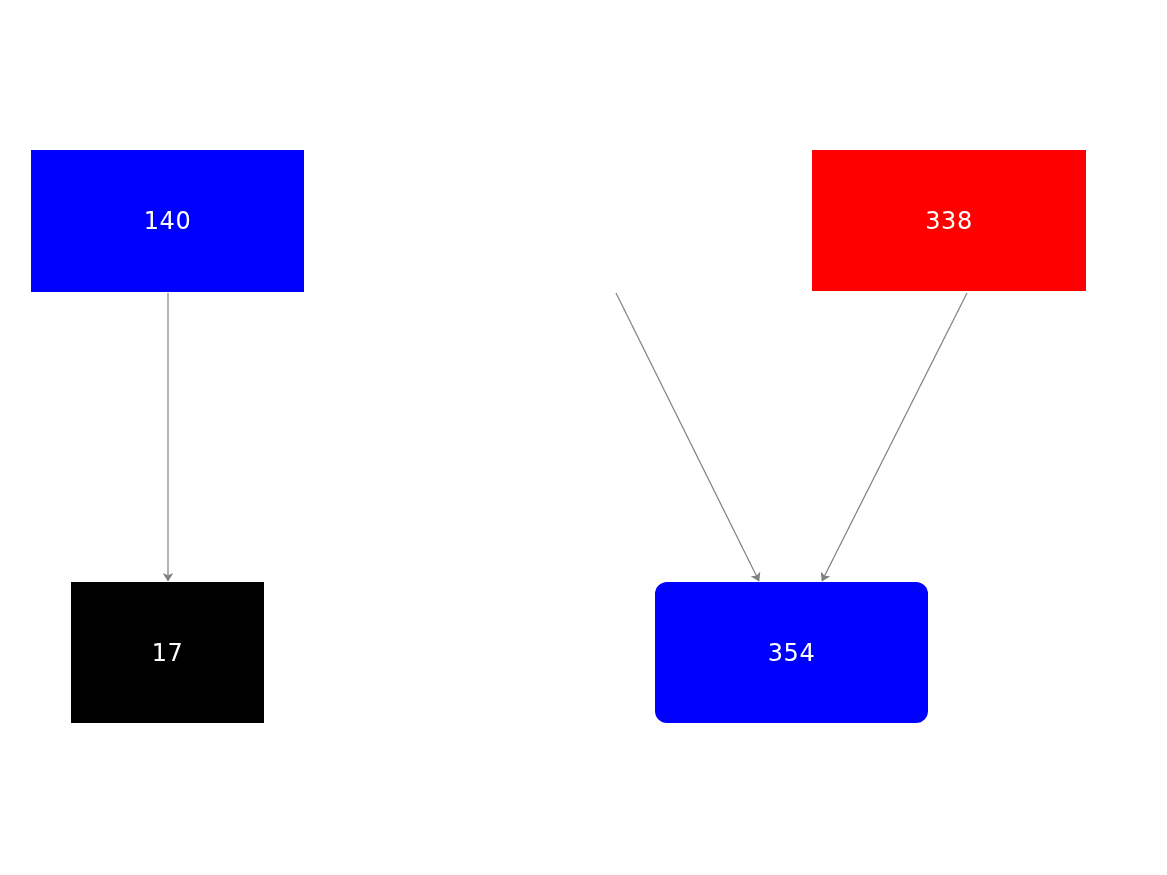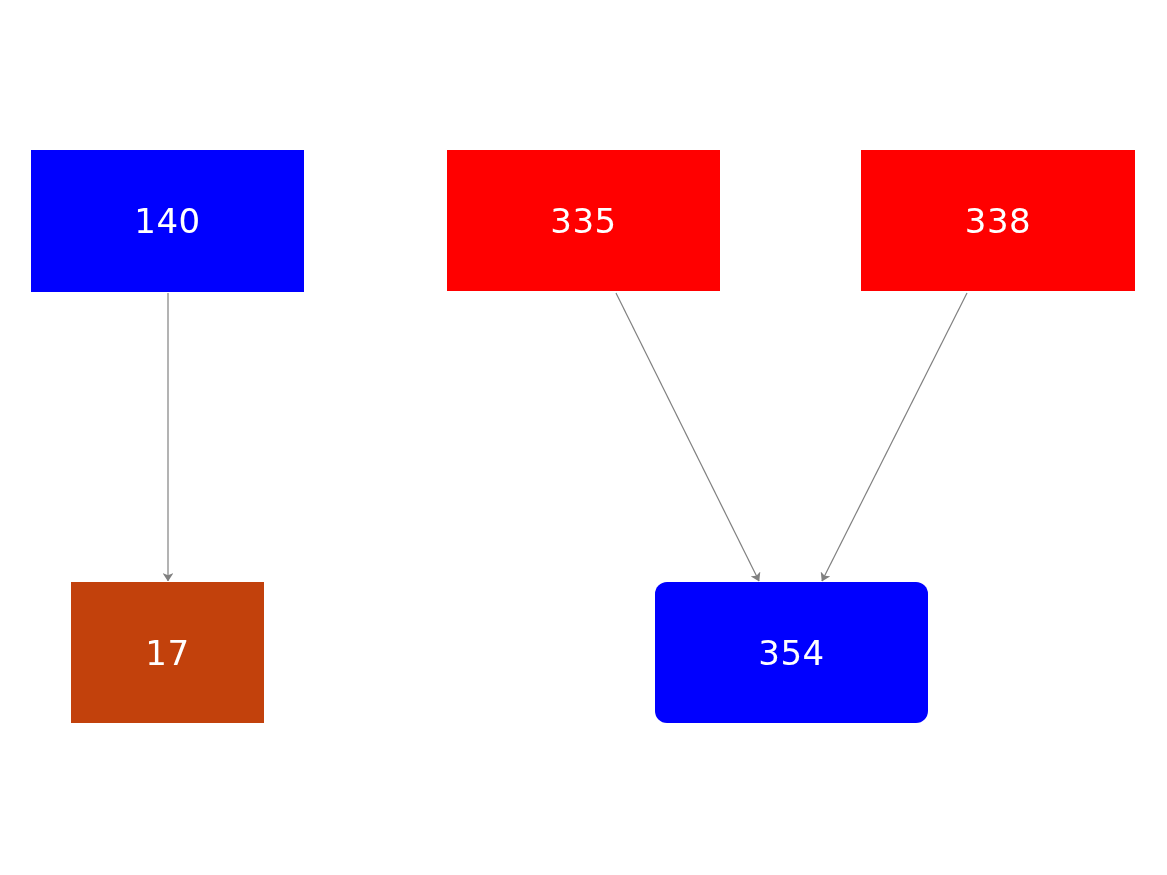--- a/index.html
+++ b/index.html
@@ -35,21 +35,21 @@
     color: #ffffff;
     font-size: 26px;
     font-family: "DejaVu Sans", "Liberation Sans", sans-serif;
     line-height: 1;
     letter-spacing: 0.5px;
     user-select: none;
   }
   .node-label {
     display: block;
     color: #ffffff;
-    font-size: 34px;
+    font-size: 24px;
     white-space: nowrap;
   }
 </style>
 </head>
 <body>
 
 <div id="canvas" style="width: 1167px; height: 875px; background: rgb(255, 255, 255);">
 
   <svg id="edge-layer" viewBox="0 0 1167 875" xmlns="http://www.w3.org/2000/svg">
     <defs>
@@ -68,29 +68,26 @@
 
     <g>
       <line id="edge-e3" x1="967" y1="293" x2="822" y2="581" stroke="#808080" stroke-width="1.2" marker-end="url(#arrowhead)"></line>
     </g>
   </svg>
 
   <div class="node" id="node-n140" style="left: 31px; top: 150px; width: 273px; height: 142px; background: rgb(0, 0, 255); color: rgb(255, 255, 255);">
     <span class="node-label">140</span>
   </div>
 
-  <div class="node" id="node-n335" style="left: 447px; top: 150px; width: 273px; height: 141px; background: rgb(255, 0, 0); color: rgb(255, 255, 255);">
-    <span class="node-label">335</span>
-  </div>
 
-  <div class="node" id="node-n338" style="left: 861px; top: 150px; width: 274px; height: 141px; background: rgb(255, 0, 0); color: rgb(255, 255, 255);">
+  <div class="node" id="node-n338" style="left: 812px; top: 150px; width: 274px; height: 141px; background: rgb(255, 0, 0); color: rgb(255, 255, 255);">
     <span class="node-label">338</span>
   </div>
 
-  <div class="node" id="node-n17" style="left: 71px; top: 582px; width: 193px; height: 141px; background: #c2410c; color: rgb(255, 255, 255);">
+  <div class="node" id="node-n17" style="left: 71px; top: 582px; width: 193px; height: 141px; background: #000000; color: rgb(255, 255, 255);">
     <span class="node-label">17</span>
   </div>
 
   <div class="node" id="node-n354" style="left: 655px; top: 582px; width: 273px; height: 141px; background: rgb(0, 0, 255); color: rgb(255, 255, 255); border-radius: 12px;">
     <span class="node-label">354</span>
   </div>
 
 </div>
 
 </body></html>

